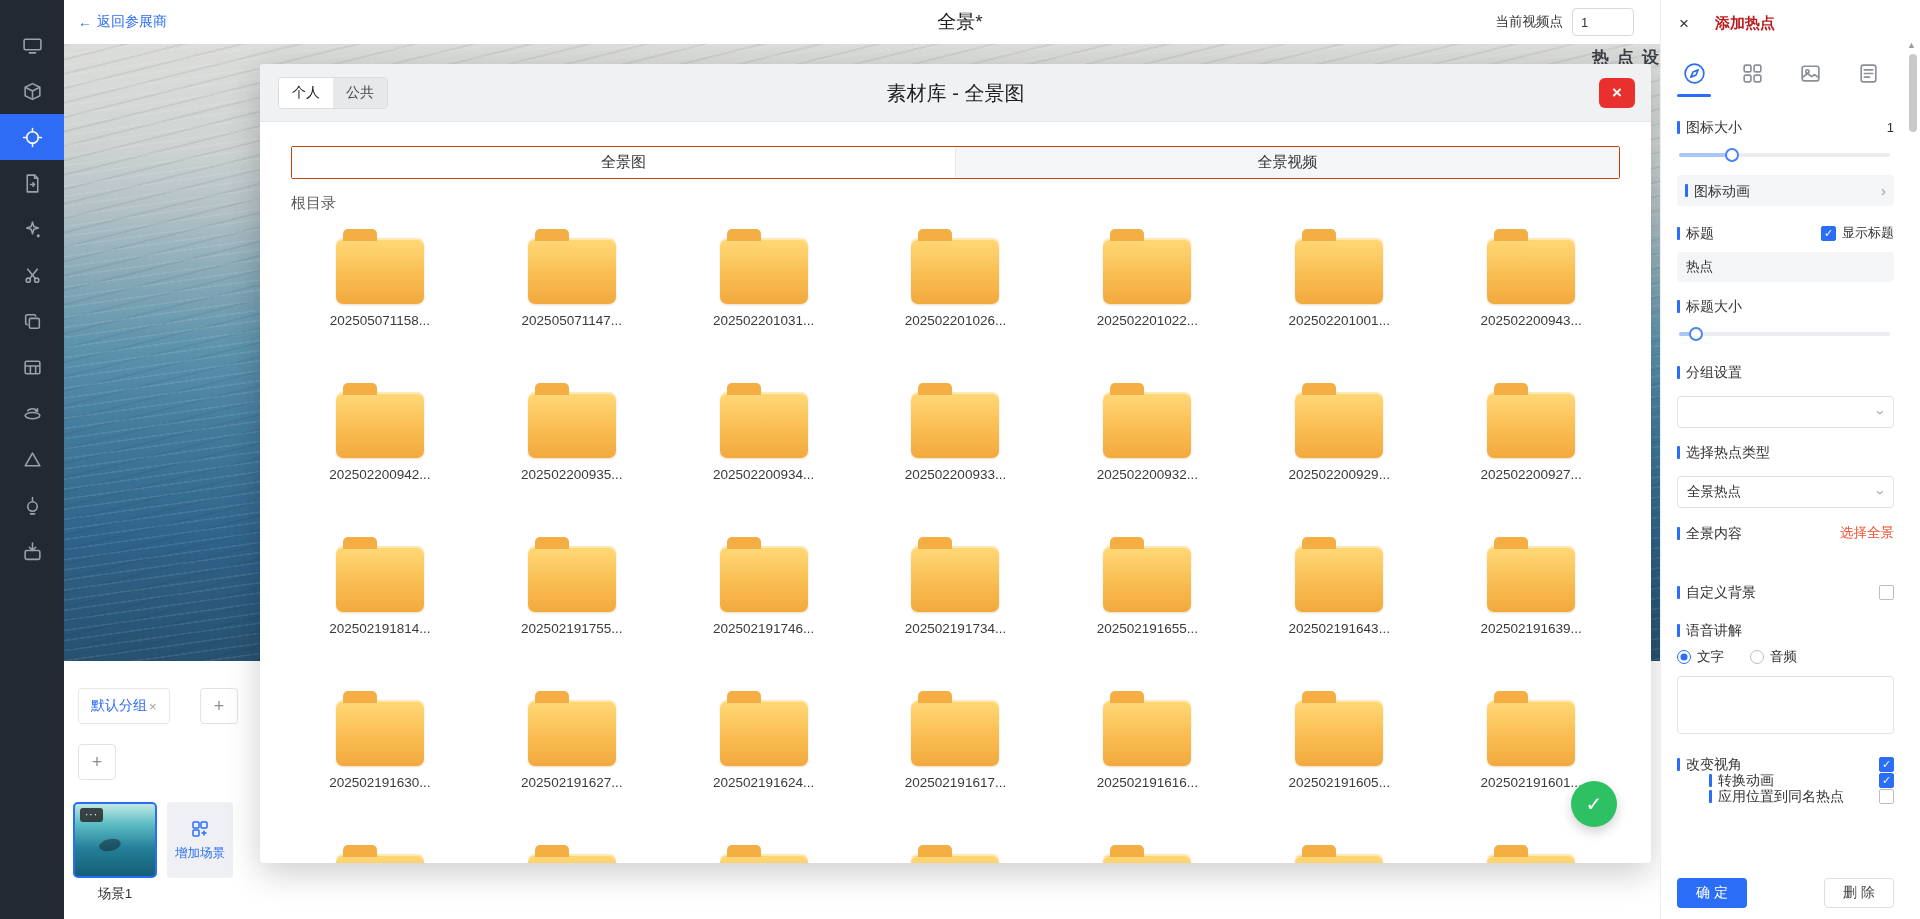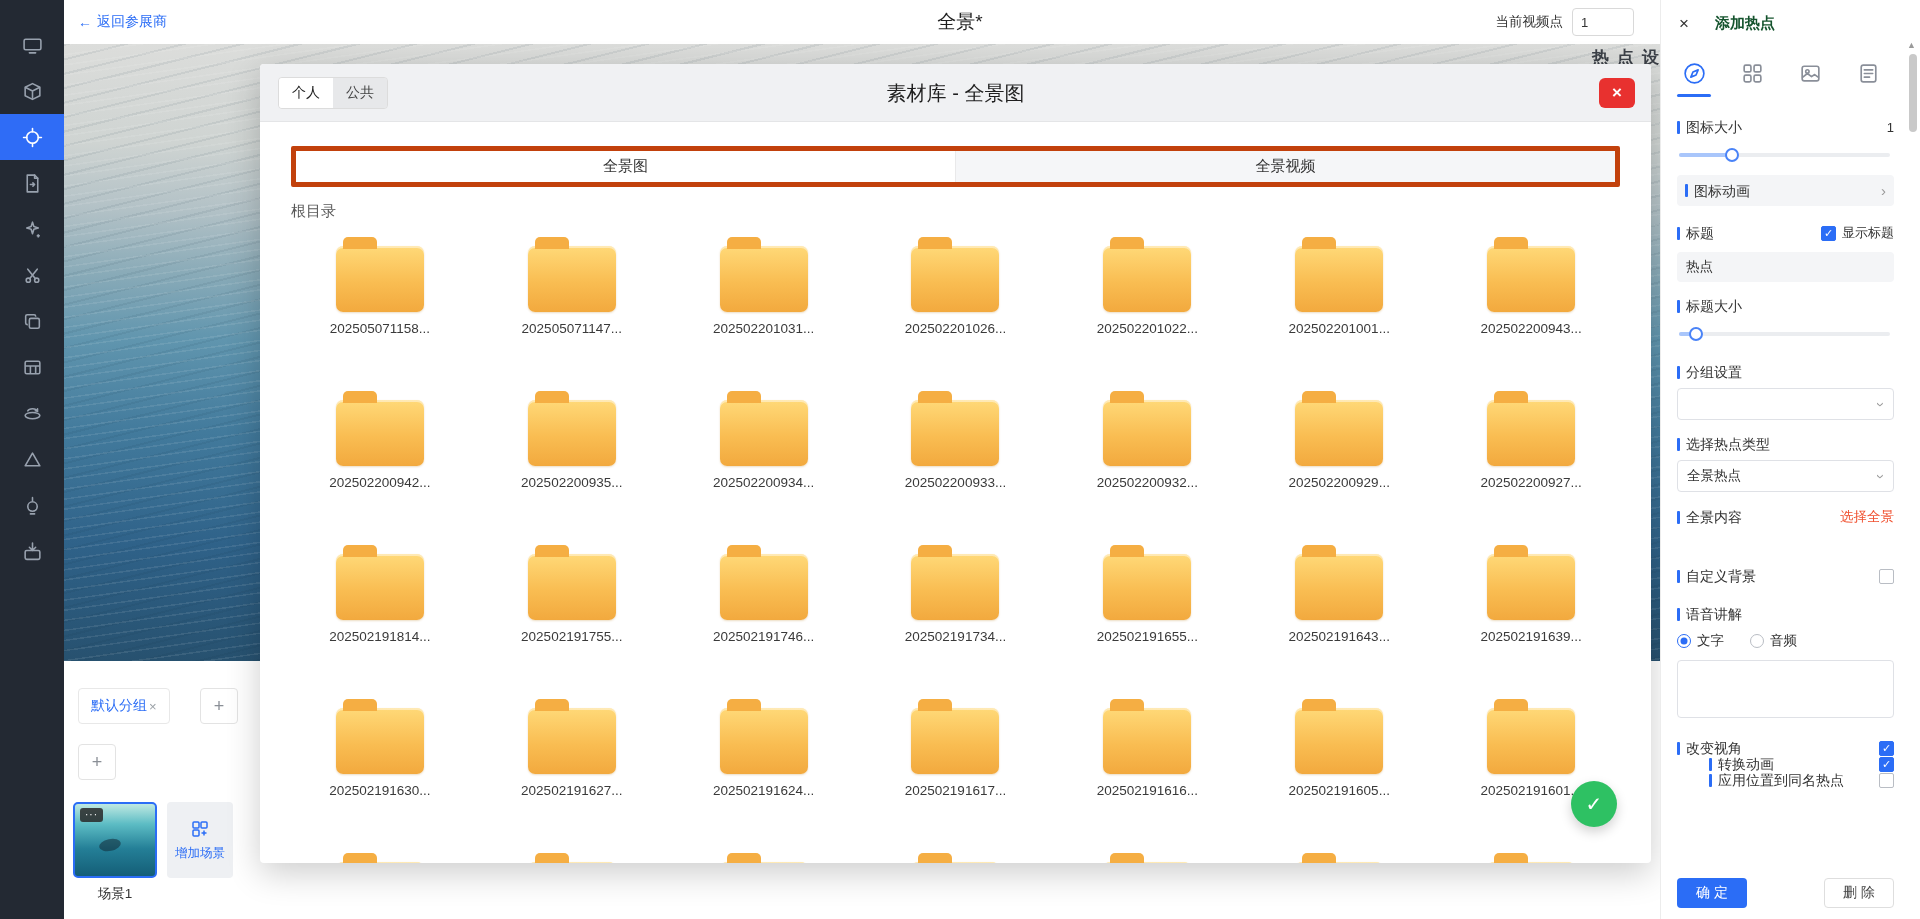--- a/index.html
+++ b/index.html
@@ -55,50 +55,50 @@
   
   .modal{position:absolute;left:260px;top:64px;width:1391px;height:799px;background:#fff;border-radius:4px;z-index:10;
          box-shadow:0 10px 34px rgba(0,0,0,.20);overflow:hidden;}
   .modal-header{position:relative;height:57px;background:#f0f1f3;border-bottom:1px solid #e4e5e7;display:flex;align-items:center;padding:0 18px;}
   .scope-tabs{display:flex;border:1px solid #dcdcdc;border-radius:4px;overflow:hidden;}
   .scope-tab{padding:6px 13px;font-size:14px;background:#e7e8ea;color:#444;}
   .scope-tab.active{background:#fff;color:#1f1f1f;}
   .modal-title{position:absolute;left:50%;top:50%;transform:translate(-50%,-50%);font-size:20px;font-weight:500;color:#1f1f1f;}
   .modal-close{position:absolute;right:16px;top:50%;transform:translateY(-50%);width:36px;height:30px;background:#e8312f;border-radius:6px;
                color:#fff;font-size:17px;font-weight:bold;display:flex;align-items:center;justify-content:center;}
-  .content-tabs{display:flex;margin:24px 31px 0 31px;border:5px solid #c2410c;border-radius:2px;height:31px;}
+  .content-tabs{display:flex;margin:24px 31px 0 31px;border:1px solid #c2410c;border-radius:2px;height:31px;}
   .content-tab{flex:1;display:flex;align-items:center;justify-content:center;font-size:15px;color:#333;background:#f5f6f8;}
   .content-tab.active{background:#fff;border-right:1px solid #e9e9ea;}
   .breadcrumb{margin:15px 0 0 31px;font-size:15px;color:#595959;}
   .folder-grid{margin:13px 24px 0 24px;display:grid;grid-template-columns:repeat(7,1fr);grid-auto-rows:154px;justify-items:center;}
   .folder-cell{display:flex;flex-direction:column;align-items:center;padding-top:12px;}
   .folder{width:88px;height:66px;border-radius:7px;position:relative;
           background:linear-gradient(180deg,#ffd978 0%,#f9bd52 55%,#f2a93e 100%);
           box-shadow:inset 0 2px 0 rgba(255,255,255,.45), 0 1px 2px rgba(180,120,20,.25);}
   .folder::before{content:"";position:absolute;top:-9px;left:7px;width:34px;height:12px;border-radius:5px 5px 0 0;background:#f5ae43;}
   .folder-name{margin-top:9px;font-size:13.5px;color:#3a3a3a;white-space:nowrap;}
   .fab-confirm{position:absolute;left:1571px;top:781px;width:46px;height:46px;border-radius:50%;background:#2ec163;color:#fff;
                display:flex;align-items:center;justify-content:center;font-size:20px;z-index:12;box-shadow:0 5px 12px rgba(0,0,0,.18);}
 
   
   .right-panel{position:absolute;right:0;top:0;width:260px;height:100%;background:#fff;border-left:1px solid #ececec;z-index:20;box-sizing:border-box;}
   .rp-header{display:flex;align-items:center;gap:26px;padding:14px 0 0 18px;}
   .rp-close{font-size:17px;color:#333;line-height:1;}
-  .rp-title{font-size:15px;font-weight:bold;color:#14532d;}
+  .rp-title{font-size:15px;font-weight:bold;color:#b91c1c;}
   .rp-icontabs{display:flex;gap:20px;margin:20px 0 0 14px;}
   .rp-tab{width:38px;height:40px;display:flex;align-items:center;justify-content:center;color:#8a8f99;position:relative;}
   .rp-tab svg{width:25px;height:25px;}
   .rp-tab.active{color:#2b6df6;}
   .rp-tab.active::after{content:"";position:absolute;left:2px;right:2px;bottom:-4px;height:3px;background:#2b6df6;border-radius:2px;}
   .rp-body{padding:0 26px 0 16px;}
   .lbl{font-size:14px;color:#333;display:inline-flex;align-items:center;line-height:16px;}
   .lbl::before{content:"";width:3px;height:13px;background:#2b6df6;border-radius:1px;margin-right:6px;display:inline-block;}
   .rp-row{display:flex;align-items:center;justify-content:space-between;}
   .mt26{margin-top:26px;} .mt22{margin-top:22px;} .mt20{padding-left:32px;} .mt18{margin-top:18px;}
-  .mt16{margin-top:16px;} .mt10{margin-top:10px;} .mt8{margin-top:8px;text-align:center;} .mt42{margin-top:42px;} .mt28{margin-top:28px;}
+  .mt16{margin-top:16px;} .mt10{margin-top:10px;} .mt8{margin-top:16px;text-align:center;} .mt42{margin-top:42px;} .mt28{margin-top:28px;}
   .rp-val{font-size:13px;color:#333;}
   .slider{position:relative;height:4px;background:#ebedf0;border-radius:2px;margin:18px 4px 0 2px;}
   .slider .fill{position:absolute;left:0;top:0;bottom:0;width:var(--p,0%);background:#a9c6fb;border-radius:2px;}
   .slider .knob{position:absolute;top:50%;left:var(--p,0%);transform:translate(-50%,-50%);width:14px;height:14px;border-radius:50%;
                 background:#fff;border:2px solid #4a83f7;box-sizing:border-box;}
   .anim-row{height:31px;background:#f4f5f7;border-radius:4px;display:flex;align-items:center;justify-content:space-between;padding:0 8px;}
   .chev{color:#999;font-size:15px;line-height:1;}
   .chev-down{display:inline-block;transform:rotate(90deg);}
   .cb{width:15px;height:15px;border:1px solid #b9bdc4;border-radius:2px;background:#fff;box-sizing:border-box;
       display:inline-flex;align-items:center;justify-content:center;font-size:11px;color:#fff;flex:0 0 auto;}

